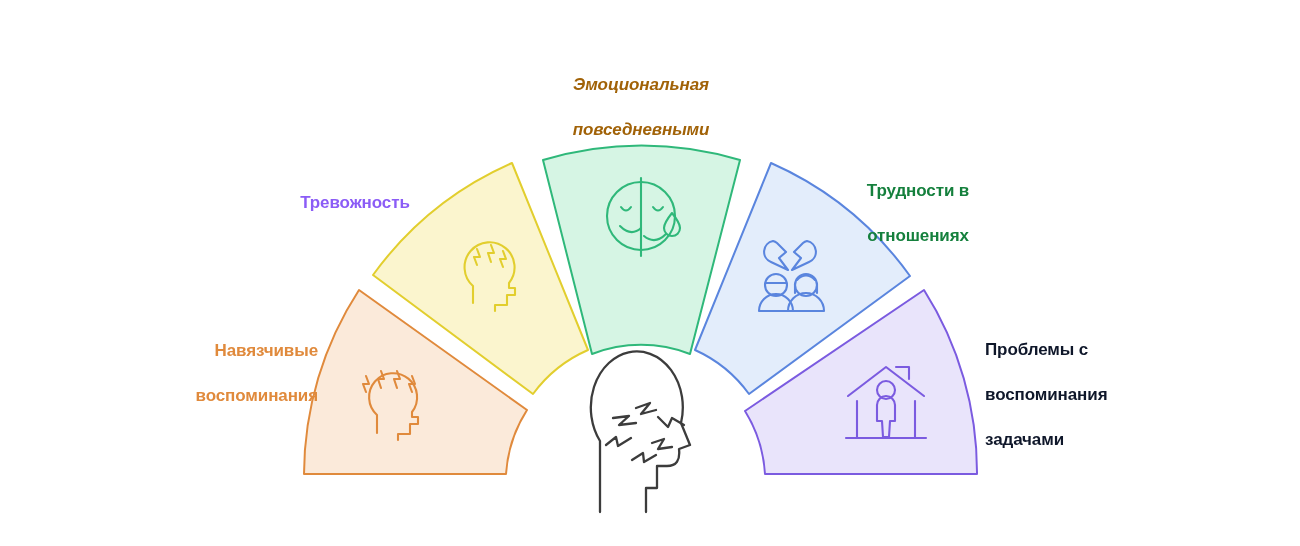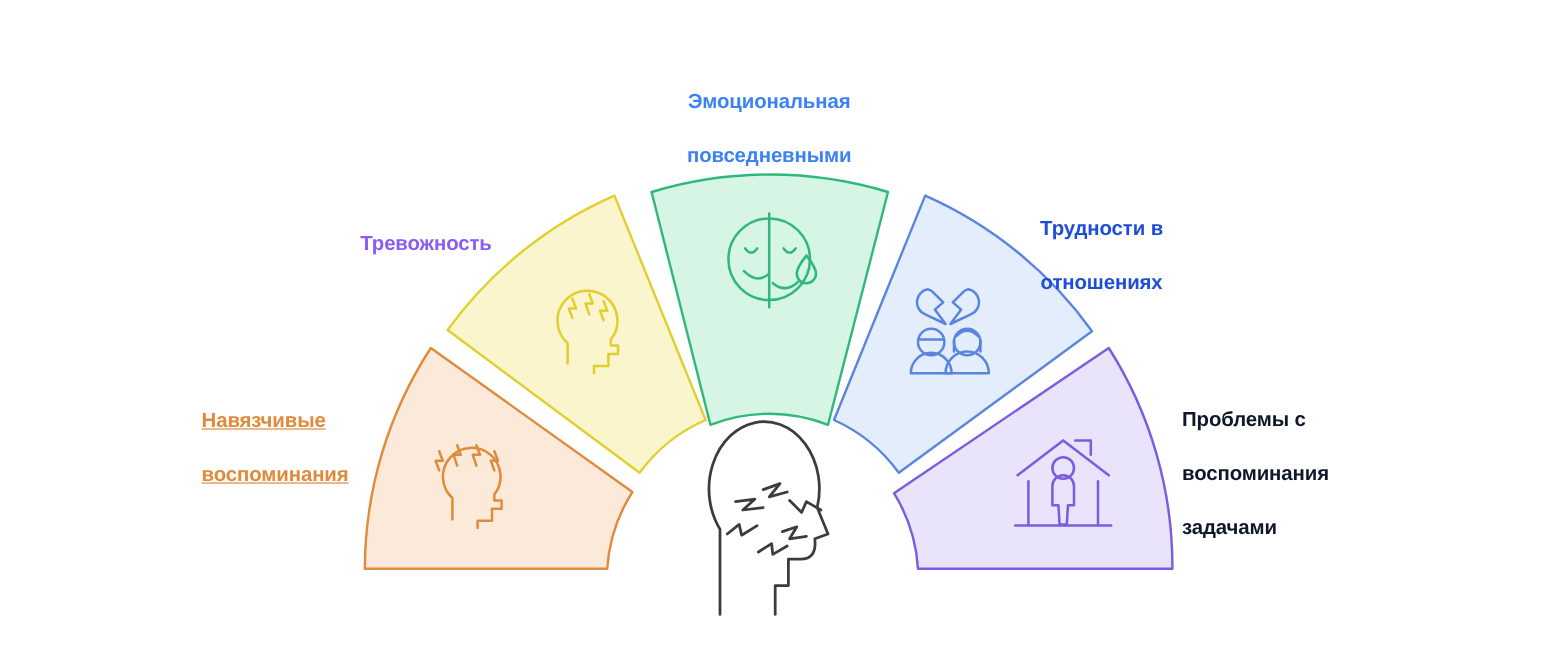--- a/index.html
+++ b/index.html
@@ -13,24 +13,24 @@
   #stage{position:absolute;left:0;top:0;width:1300px;height:546px;}
   svg#fan{position:absolute;left:0;top:0;width:1300px;height:546px;}
   .label{
     position:absolute;
     font-weight:bold;
     font-size:17px;
     line-height:1.32;
     letter-spacing:-0.1px;
     white-space:pre-line;
   }
-  .lbl-orange{color:#E08A3C;left:168px;top:318px;width:150px;text-decoration:underline;}
+  .lbl-orange{color:#E08A3C;left:168px;top:318px;width:150px;text-align:right;}
   .lbl-yellow{color:#8b5cf6;left:280px;top:170px;width:150px;text-align:center;}
-  .lbl-green {color:#3b82f6;left:553px;top:52px;width:176px;text-align:center;}
-  .lbl-blue  {color:#1d4ed8;left:843px;top:158px;width:150px;text-align:center;}
+  .lbl-green {color:#a16207;left:553px;top:52px;width:176px;text-align:center;font-style:italic;}
+  .lbl-blue  {color:#15803d;left:843px;top:158px;width:150px;text-align:center;}
   .lbl-purple{color:#0f172a;left:985px;top:317px;width:175px;text-align:left;}
 </style>
 </head>
 <body>
 
 <div id="stage">
 
   <svg id="fan" viewBox="0 0 1300 546">
 
     <g>

